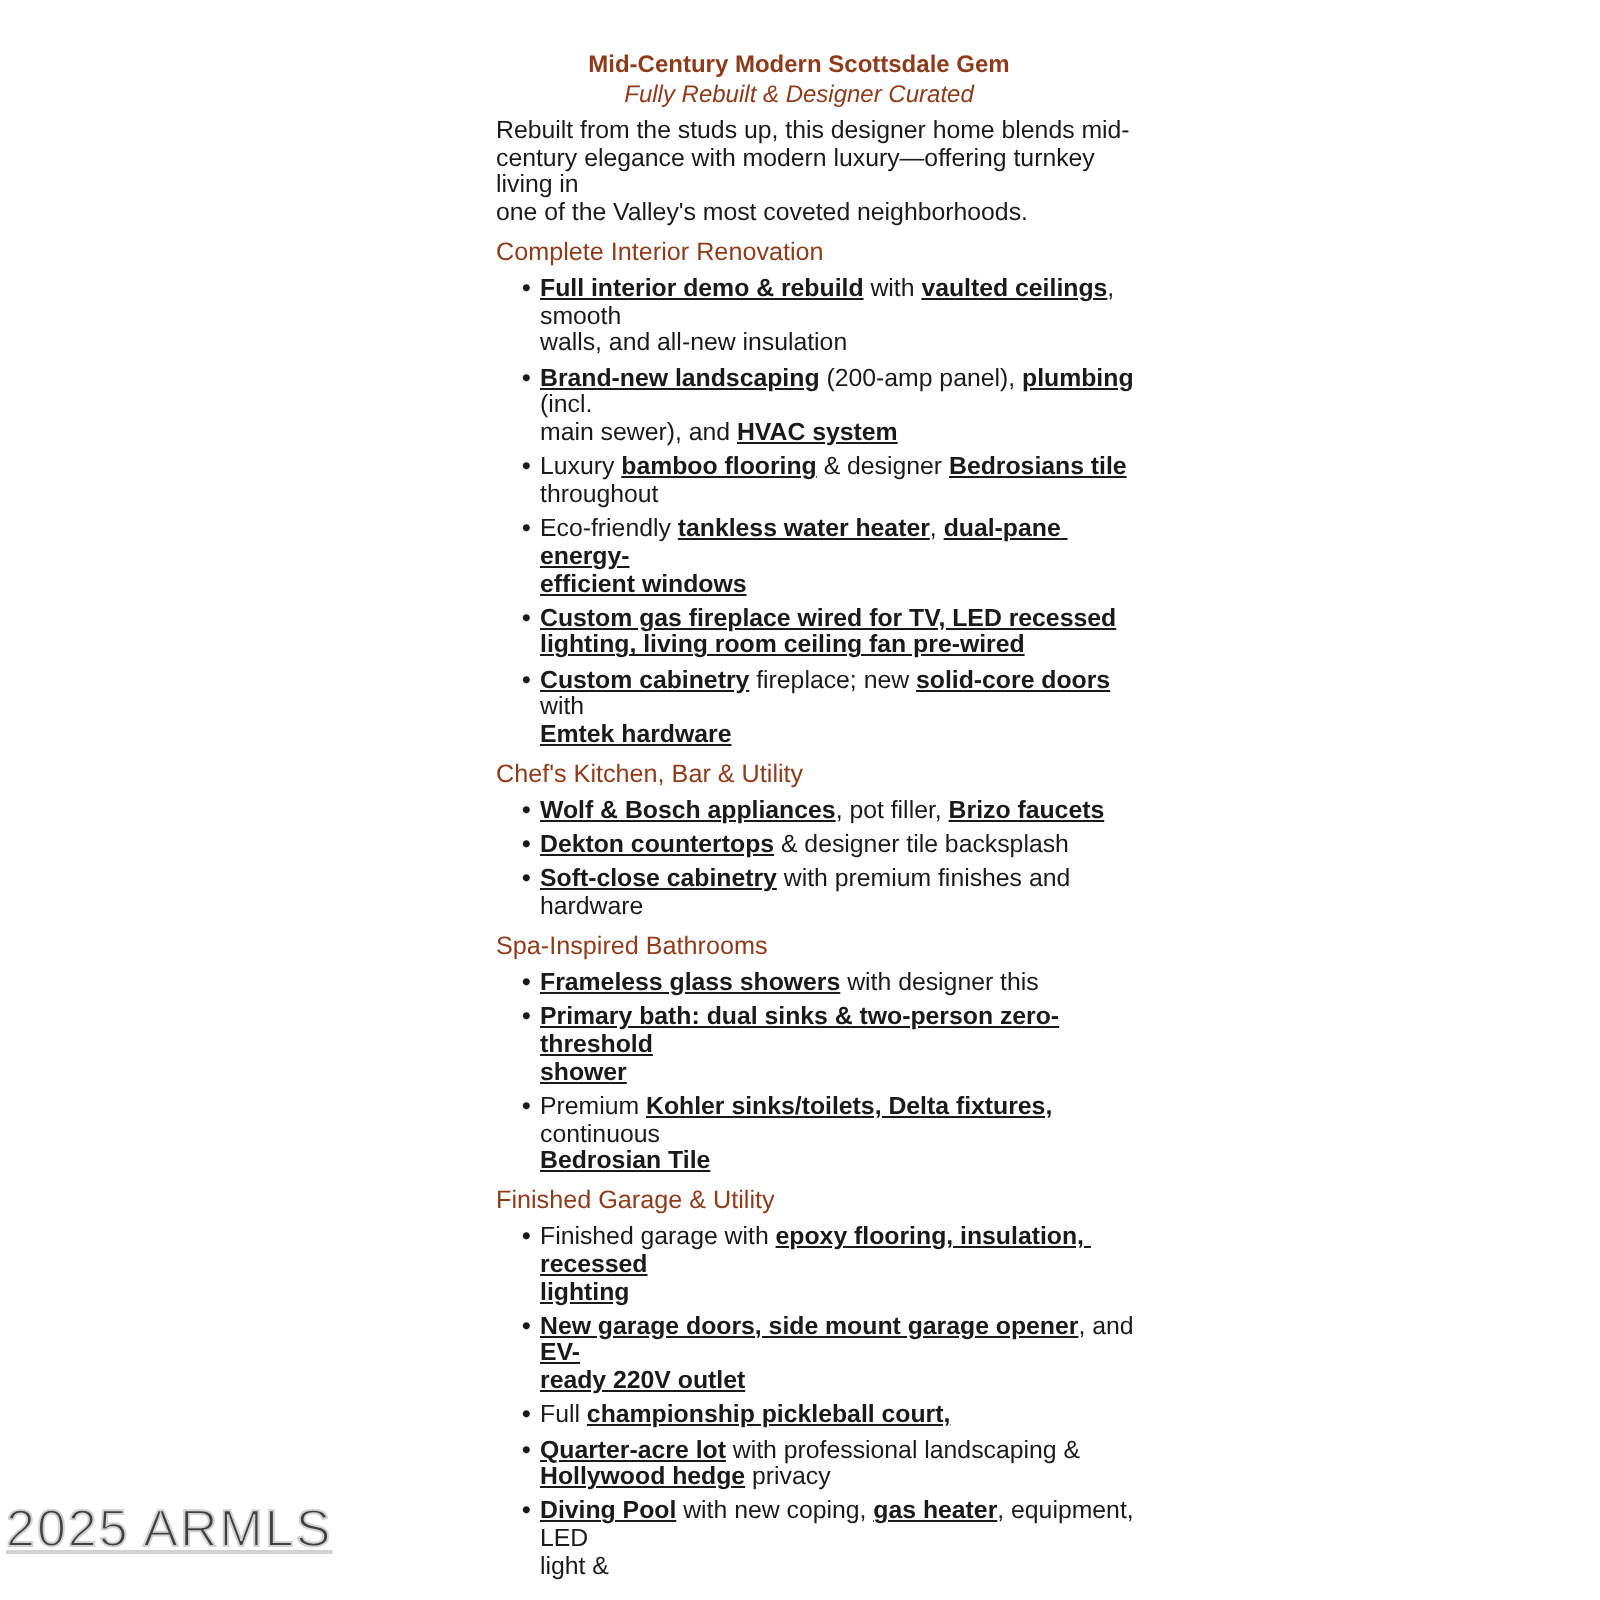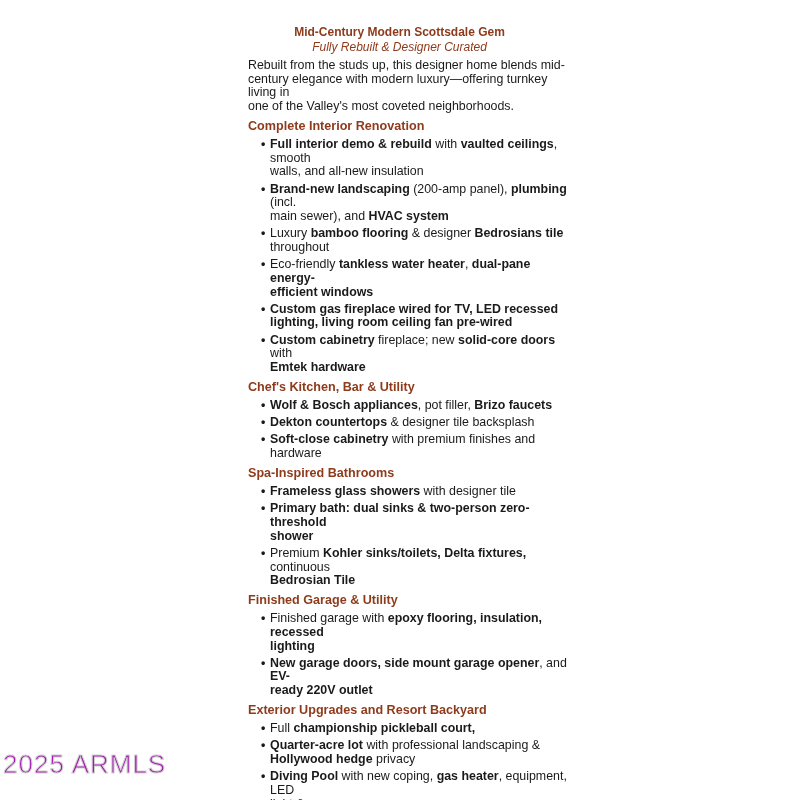--- a/index.html
+++ b/index.html
@@ -32,52 +32,53 @@
     font-style: italic;
     font-size: 12px;
     line-height: 15px;
   }
   .intro {
     margin: 4px 0 0 0;
     white-space: pre-wrap;
   }
   .sec-heading {
     color: #8e3b1c;
-    font-weight: bold;
+    font-weight: normal;
     font-size: 12.6px;
     line-height: 13.7px;
     margin: 6px 0 4.5px 0;
   }
   ul.bullets {
     list-style: none;
     margin: 0;
     padding: 0 0 0 22px;
   }
   ul.bullets li {
     position: relative;
     margin: 0 0 3.5px 0;
     white-space: pre-wrap;
   }
   ul.bullets li::before {
     content: "\2022";
     position: absolute;
     left: -9px; top: 0;
     font-weight: bold;
   }
-  .b { font-weight: bold; }
+  .b { font-weight: bold; text-decoration: underline; }
   .r { font-weight: normal; }
   .watermark {
     position: absolute;
     left: 3px; top: 749px;
     font-size: 26px;
     line-height: 30px;
     letter-spacing: 1px;
-    color: #a21caf;
+    color: #404040;
     -webkit-text-stroke: 1px #d2d2d2;
     white-space: nowrap;
+    text-decoration: underline;
   }
 </style>
 </head>
 <body>
 
 <div class="doc">
   <div class="doc-header">
     <div class="title">Mid-Century Modern Scottsdale Gem</div>
     <div class="subtitle">Fully Rebuilt &amp; Designer Curated</div>
   </div>
@@ -101,34 +102,33 @@
 </span><span class="b">Emtek hardware</span></li>
       </ul>
       <div class="sec-heading">Chef's Kitchen, Bar &amp; Utility</div>
       <ul class="bullets">
         <li><span class="b">Wolf &amp; Bosch appliances</span><span class="r">, pot filler, </span><span class="b">Brizo faucets</span></li>
         <li><span class="b">Dekton countertops</span><span class="r"> &amp; designer tile backsplash</span></li>
         <li><span class="b">Soft-close cabinetry</span><span class="r"> with premium finishes and hardware</span></li>
       </ul>
       <div class="sec-heading">Spa-Inspired Bathrooms</div>
       <ul class="bullets">
-        <li><span class="b">Frameless glass showers</span><span class="r"> with designer tile</span></li>
+        <li><span class="b">Frameless glass showers</span><span class="r"> with designer this</span></li>
         <li><span class="b">Primary bath: dual sinks &amp; two-person zero-threshold
 shower</span></li>
         <li><span class="r">Premium </span><span class="b">Kohler sinks/toilets, Delta fixtures,</span><span class="r"> continuous
 </span><span class="b">Bedrosian Tile</span></li>
       </ul>
       <div class="sec-heading">Finished Garage &amp; Utility</div>
       <ul class="bullets">
         <li><span class="r">Finished garage with </span><span class="b">epoxy flooring, insulation, recessed
 lighting</span></li>
         <li><span class="b">New garage doors, side mount garage opener</span><span class="r">, and </span><span class="b">EV-
 ready 220V outlet</span></li>
       </ul>
-      <div class="sec-heading">Exterior Upgrades and Resort Backyard</div>
       <ul class="bullets">
         <li><span class="r">Full </span><span class="b">championship pickleball court,</span></li>
         <li><span class="b">Quarter-acre lot</span><span class="r"> with professional landscaping &amp;
 </span><span class="b">Hollywood hedge</span><span class="r"> privacy</span></li>
         <li><span class="b">Diving Pool</span><span class="r"> with new coping, </span><span class="b">gas heater</span><span class="r">, equipment, LED
 light &amp; </span></li>
       </ul>
     </div>
 </div>
 

